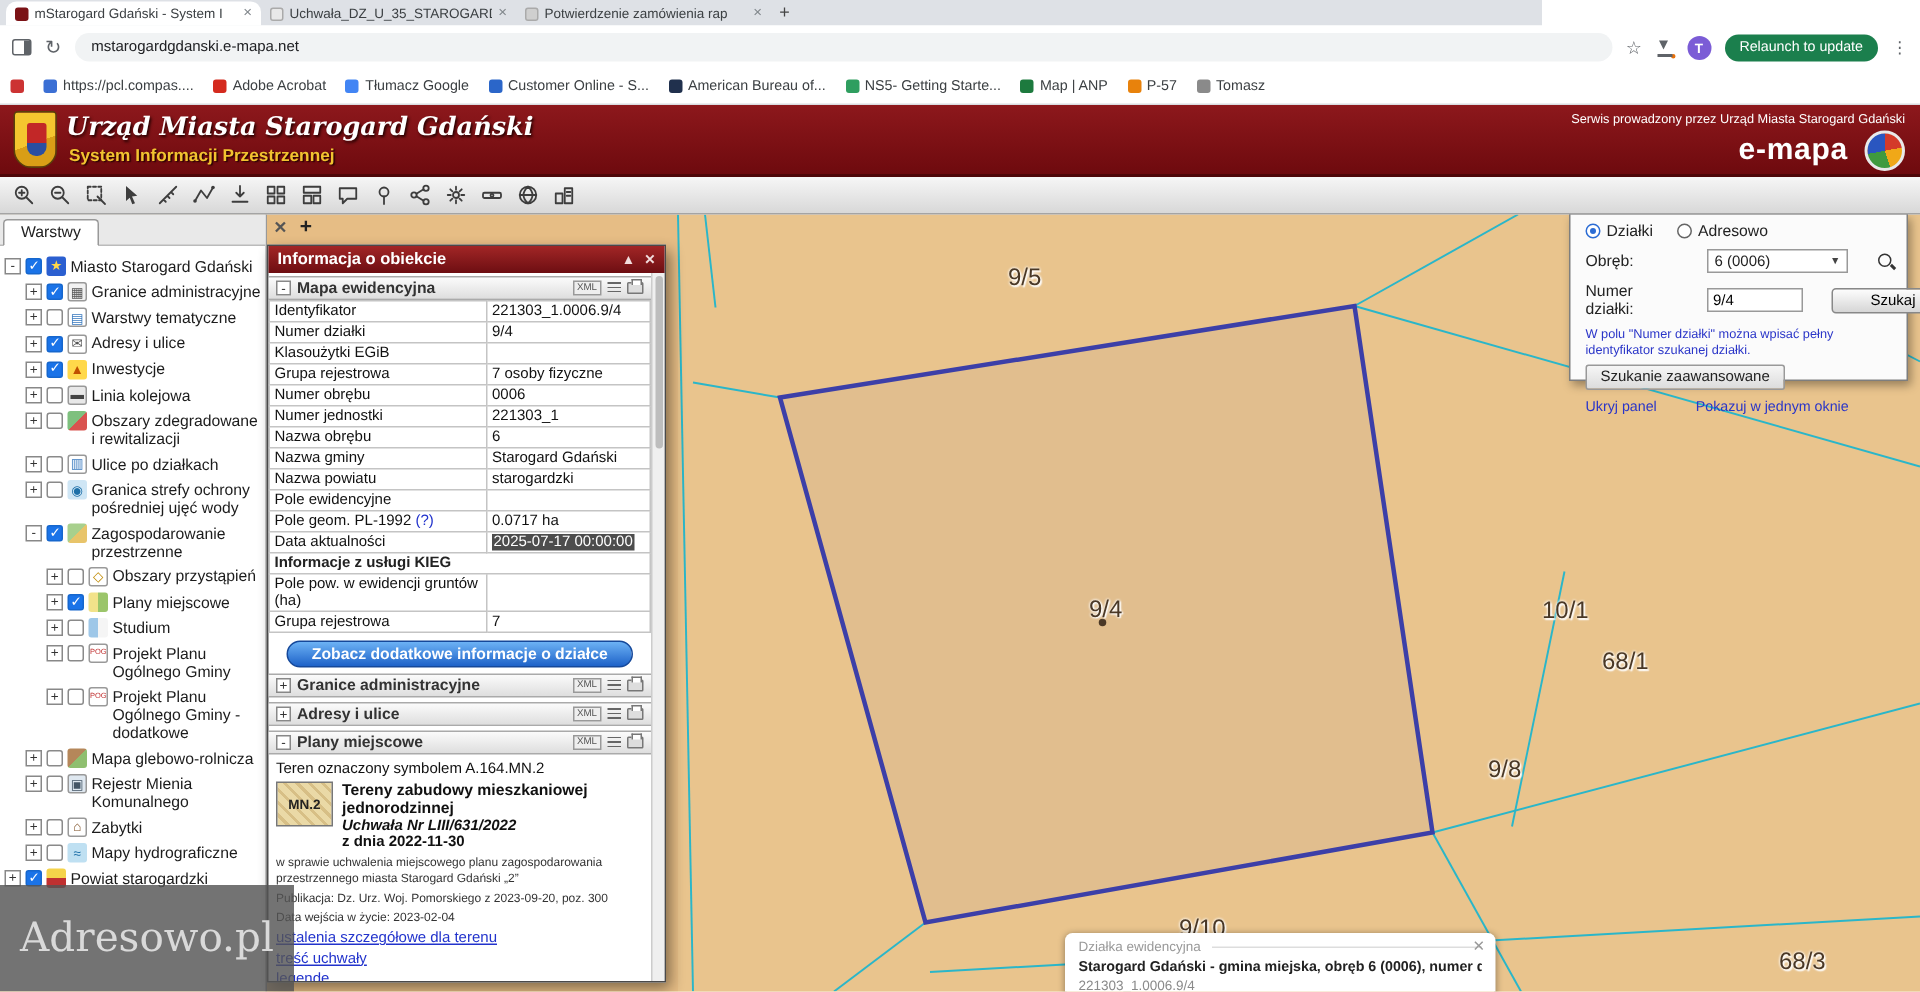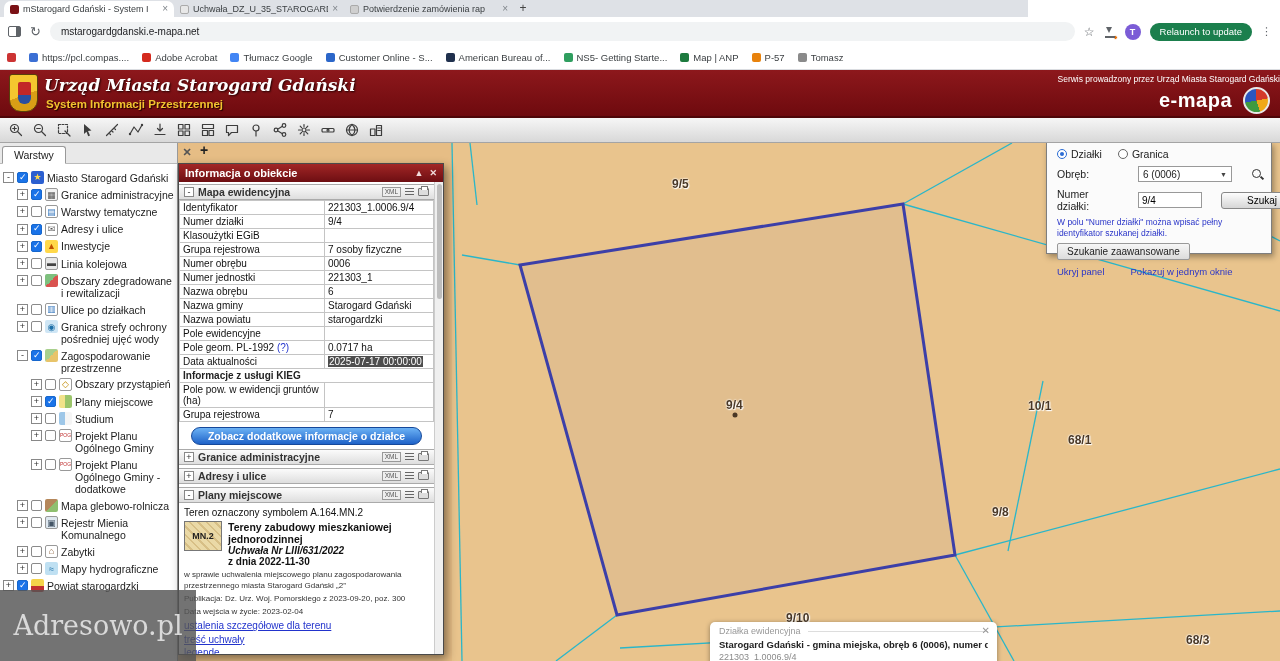--- a/index.html
+++ b/index.html
@@ -32,31 +32,31 @@
   .bmbar { position:absolute; top:46px; left:0; width:1280px; height:24px; background:#fff; border-bottom:1px solid #dadce0; display:flex; align-items:center; padding:0 7px; gap:13px; font-size:9.5px; color:#3c4043; z-index:50; }
   .bm { display:flex; align-items:center; gap:4px; white-space:nowrap; }
   .bm .fav { width:9px; height:9px; border-radius:2px; flex:none; }
 
   
   .appheader { position:absolute; top:70px; left:0; width:1280px; height:48px; background:linear-gradient(#8d181c, #6e0a0e); border-bottom:2px solid #4e0608; z-index:40; }
   .crest { position:absolute; left:9px; top:4px; width:29px; height:38px; background:linear-gradient(160deg,#f4c62f 55%, #d99e16 55%); border:1px solid #59400a; border-radius:3px 3px 12px 12px; overflow:hidden; }
   .crest::after { content:""; position:absolute; left:8px; top:7px; width:13px; height:22px; background:linear-gradient(#c22727 60%, #2a4ea0 60%); border-radius:2px 2px 6px 6px; }
   .h-title { position:absolute; left:44px; top:5px; color:#fff; font-family:"DejaVu Serif", serif; font-style:italic; font-weight:bold; font-size:17px; text-shadow:1px 1px 2px #200; white-space:nowrap; }
   .h-sub { position:absolute; left:46px; top:28px; color:#f2c330; font-weight:bold; font-size:11.5px; text-shadow:1px 1px 1px #200; }
-  .h-note { position:absolute; right:0; top:4px; color:#fff; font-size:8.5px; }
+  .h-note { position:absolute; right:10px; top:4px; color:#fff; font-size:8.5px; }
   .h-brand { position:absolute; right:48px; top:19px; color:#fff; font-size:20px; font-weight:bold; letter-spacing:.5px; }
   .h-logo { position:absolute; right:10px; top:17px; width:27px; height:27px; border-radius:50%; border:2px solid #e9e9e9; background:conic-gradient(#d43a2a 0 22%, #f0a818 22% 45%, #3f9a3f 45% 72%, #2a56c0 72% 100%); }
 
   
   .maptoolbar { position:absolute; top:118px; left:0; width:1280px; height:25px; background:linear-gradient(#f6f6f6, #d8d8d8); border-bottom:1px solid #a4a4a4; display:flex; align-items:center; gap:6px; padding:0 7px; z-index:30; }
   .ticon { width:18px; height:18px; display:flex; align-items:center; justify-content:center; }
 
   
   .maparea { position:absolute; top:143px; left:0; width:1280px; height:518px; background:#e9c48d; overflow:hidden; z-index:1; }
-  .mlabel { position:absolute; font-size:12px; font-weight:bold; color:#4a3826; text-shadow:0 0 2px #fff, 0 0 2px #fff, 1px 1px 1px #fff; white-space:nowrap;text-align:right; }
+  .mlabel { position:absolute; font-size:16px; font-weight:normal; color:#4a3826; text-shadow:0 0 2px #fff, 0 0 2px #fff, 1px 1px 1px #fff; white-space:nowrap;text-align:right; }
   .panel-x, .panel-plus { position:absolute; z-index:22; font-size:11px; font-weight:bold; color:#333; width:14px; height:14px; text-align:center; line-height:13px; }
   .panel-x { left:180px; top:146px; color:#555; }
   .panel-plus { left:197px; top:144px; font-size:14px; color:#222; }
 
   
   .layers { position:absolute; top:143px; left:0; width:178px; height:518px; background:#fff; border-right:1px solid #999; z-index:5; }
   .layers-tabbar { height:21px; background:#e9e9e9; border-bottom:1px solid #bbb; display:flex; align-items:flex-end; padding-left:2px; }
   .layers-tab { background:#fff; border:1px solid #999; border-bottom:1px solid #fff; font-size:10.5px; padding:2px 11px 2px 11px; border-radius:3px 3px 0 0; margin-bottom:-1px; color:#222; }
   .tree { padding:5px 1px 0 1px; font-size:10.5px; color:#1c1c1c; }
   .trow { display:flex; align-items:flex-start; gap:3px; padding:2.1px 0; line-height:1.15; }
@@ -636,21 +636,21 @@
   </div>
 
 <div class="spanel">
   <div class="radios" id="radios">
       <span class="radio-opt">
         <span class="rdo on"></span>
         <span>Działki</span>
       </span>
       <span class="radio-opt">
         <span class="rdo"></span>
-        <span>Granica</span>
+        <span>Adresowo</span>
       </span>
     </div>
   <div class="frow">
     <span class="flabel">Obręb:</span>
     <div class="fselect">
       <span class="selgrow">6 (0006)</span>
       <span class="arr">▼</span>
     </div>
     <span class="mag"></span>
   </div>

